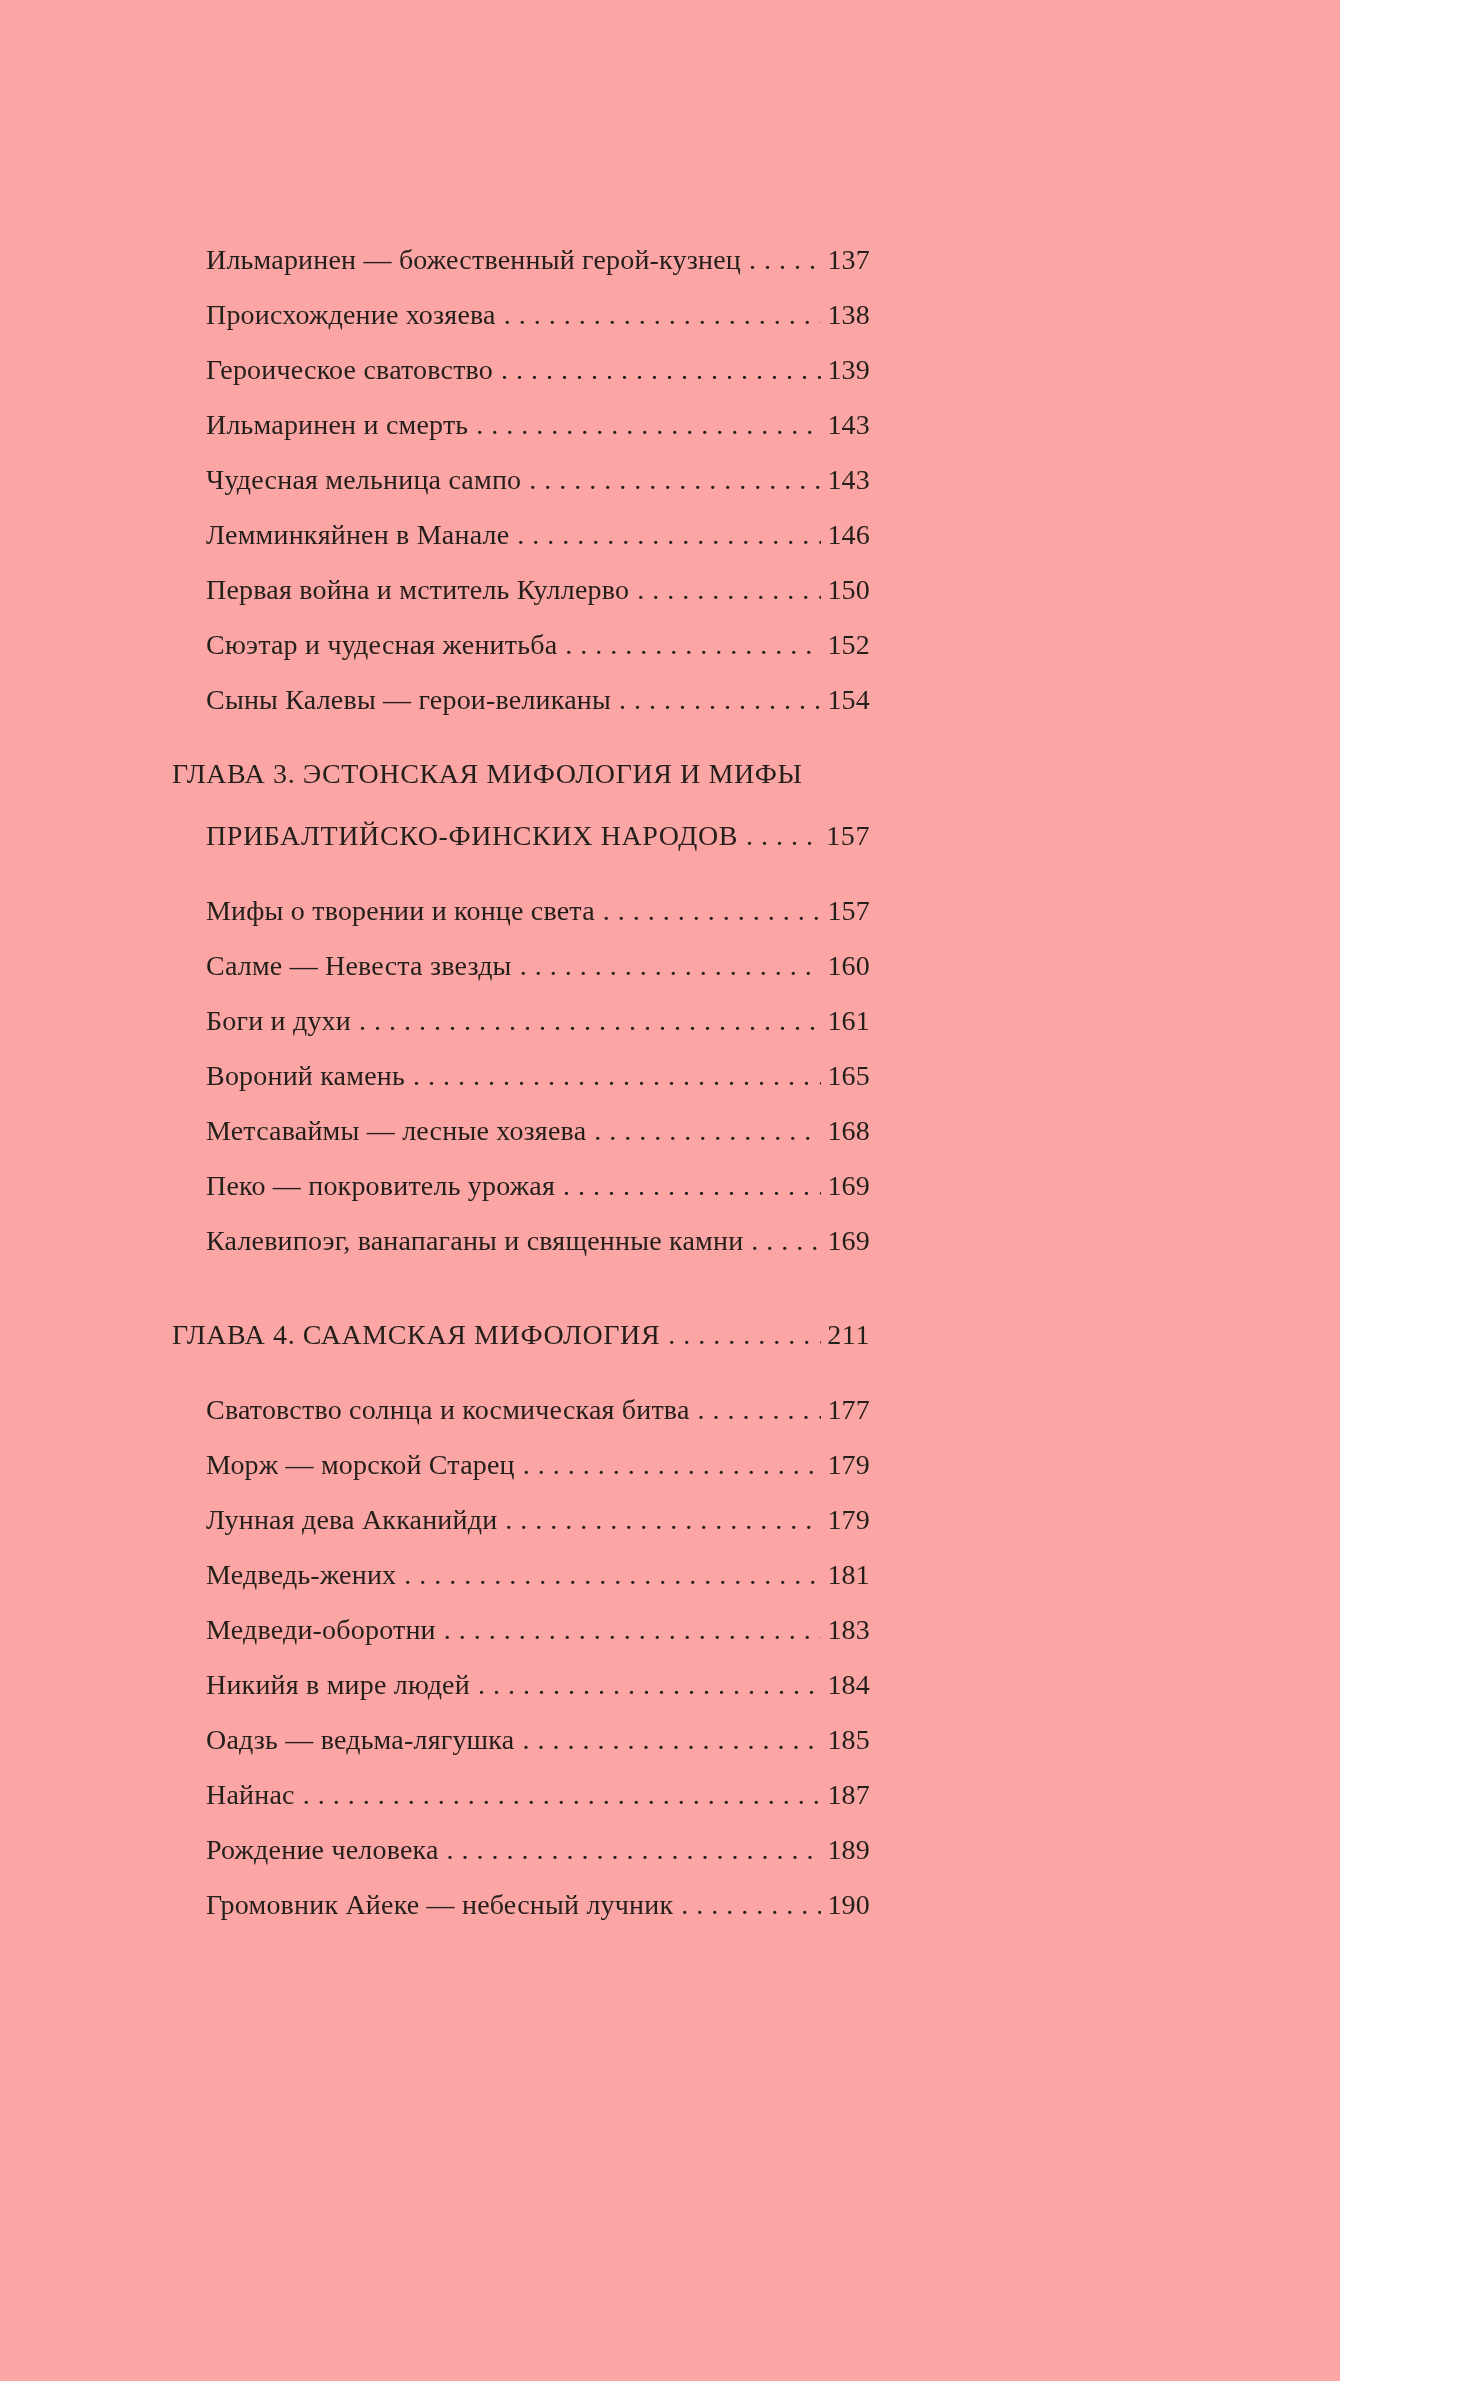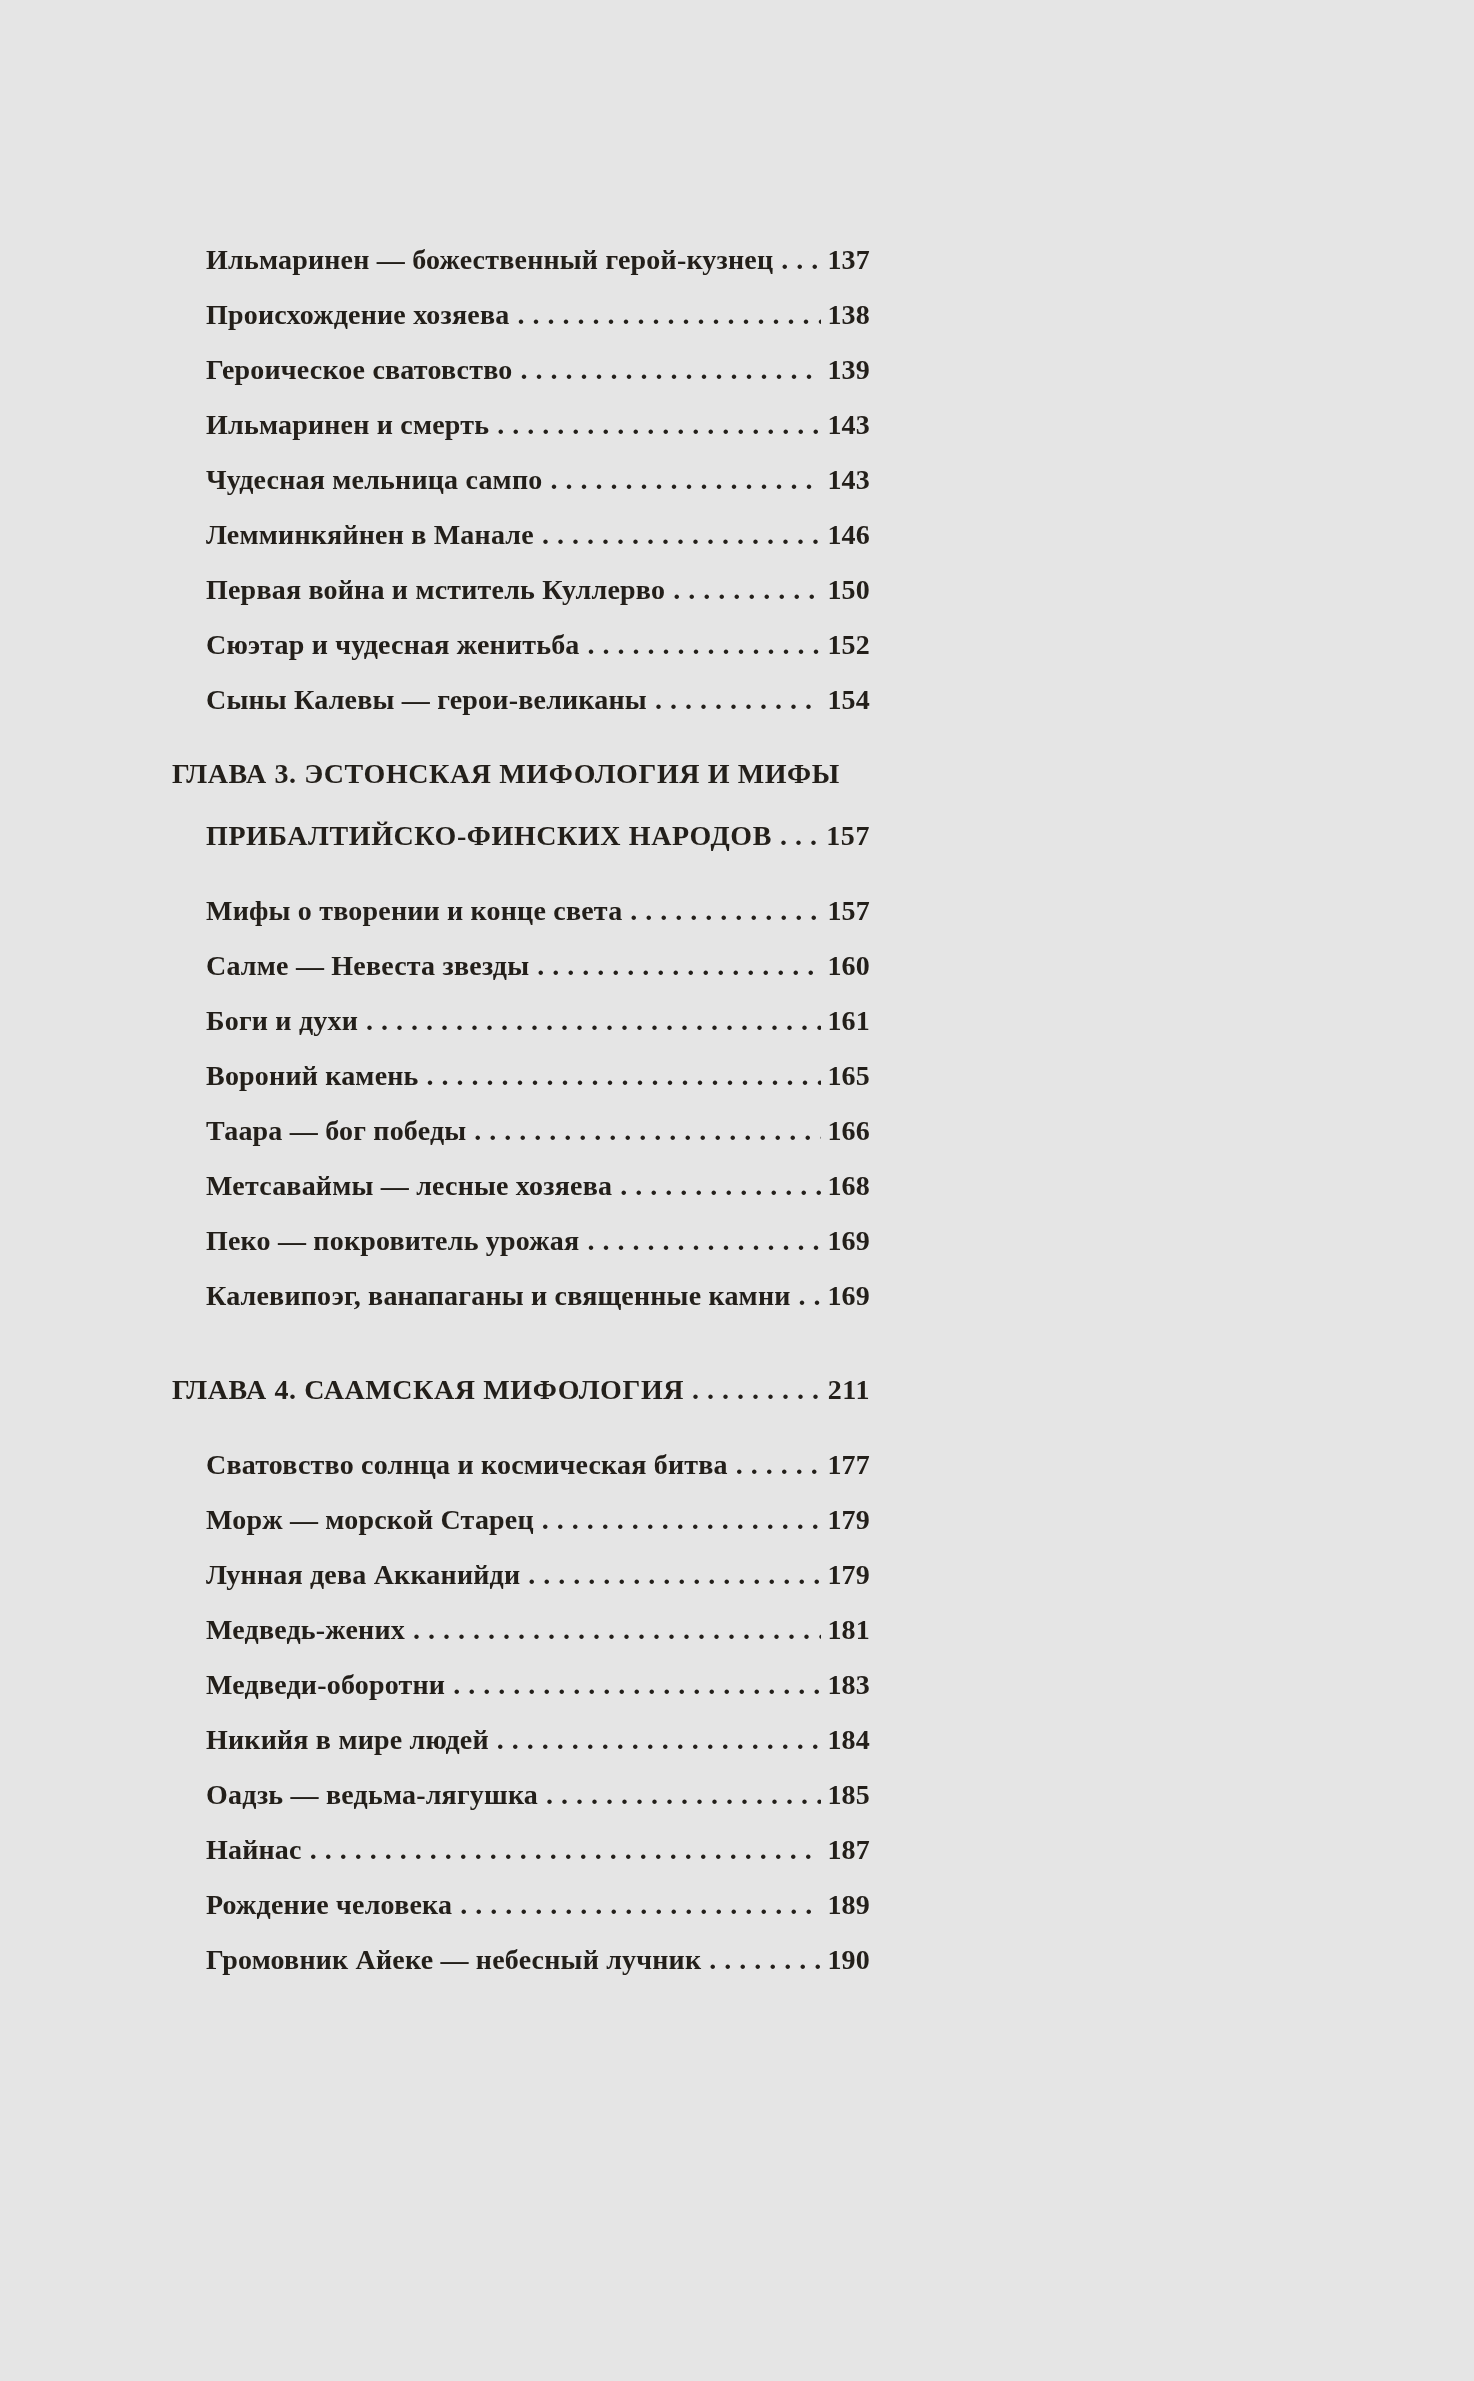--- a/index.html
+++ b/index.html
@@ -6,27 +6,26 @@
     margin: 0;
     padding: 0;
   }
   body {
     width: 1474px;
     height: 2381px;
     background: #ffffff;
   }
   .page {
     position: relative;
-    width: 1474px;
+    width: 1340px;
     height: 2381px;
-    background: #e5e5e5;
+    background: #fca5a5;
     color: #231f1a;
     font-family: "Liberation Serif", "DejaVu Serif", serif;
     overflow: hidden;
-    font-weight: bold;
   }
   .toc {
     position: absolute;
     left: 206px;
     top: 222px;
     width: 664px;
     font-size: 28px;
     letter-spacing: 0.2px;
   }
   .toc-section { }
@@ -152,25 +151,20 @@
           <span class="e-title">Боги и духи</span>
           <span class="dots"></span>
           <span class="pagenum">161</span>
         </div>
         <div class="entry">
           <span class="e-title">Вороний камень</span>
           <span class="dots"></span>
           <span class="pagenum">165</span>
         </div>
         <div class="entry">
-          <span class="e-title">Таара — бог победы</span>
-          <span class="dots"></span>
-          <span class="pagenum">166</span>
-        </div>
-        <div class="entry">
           <span class="e-title">Метсаваймы — лесные хозяева</span>
           <span class="dots"></span>
           <span class="pagenum">168</span>
         </div>
         <div class="entry">
           <span class="e-title">Пеко — покровитель урожая</span>
           <span class="dots"></span>
           <span class="pagenum">169</span>
         </div>
         <div class="entry">

